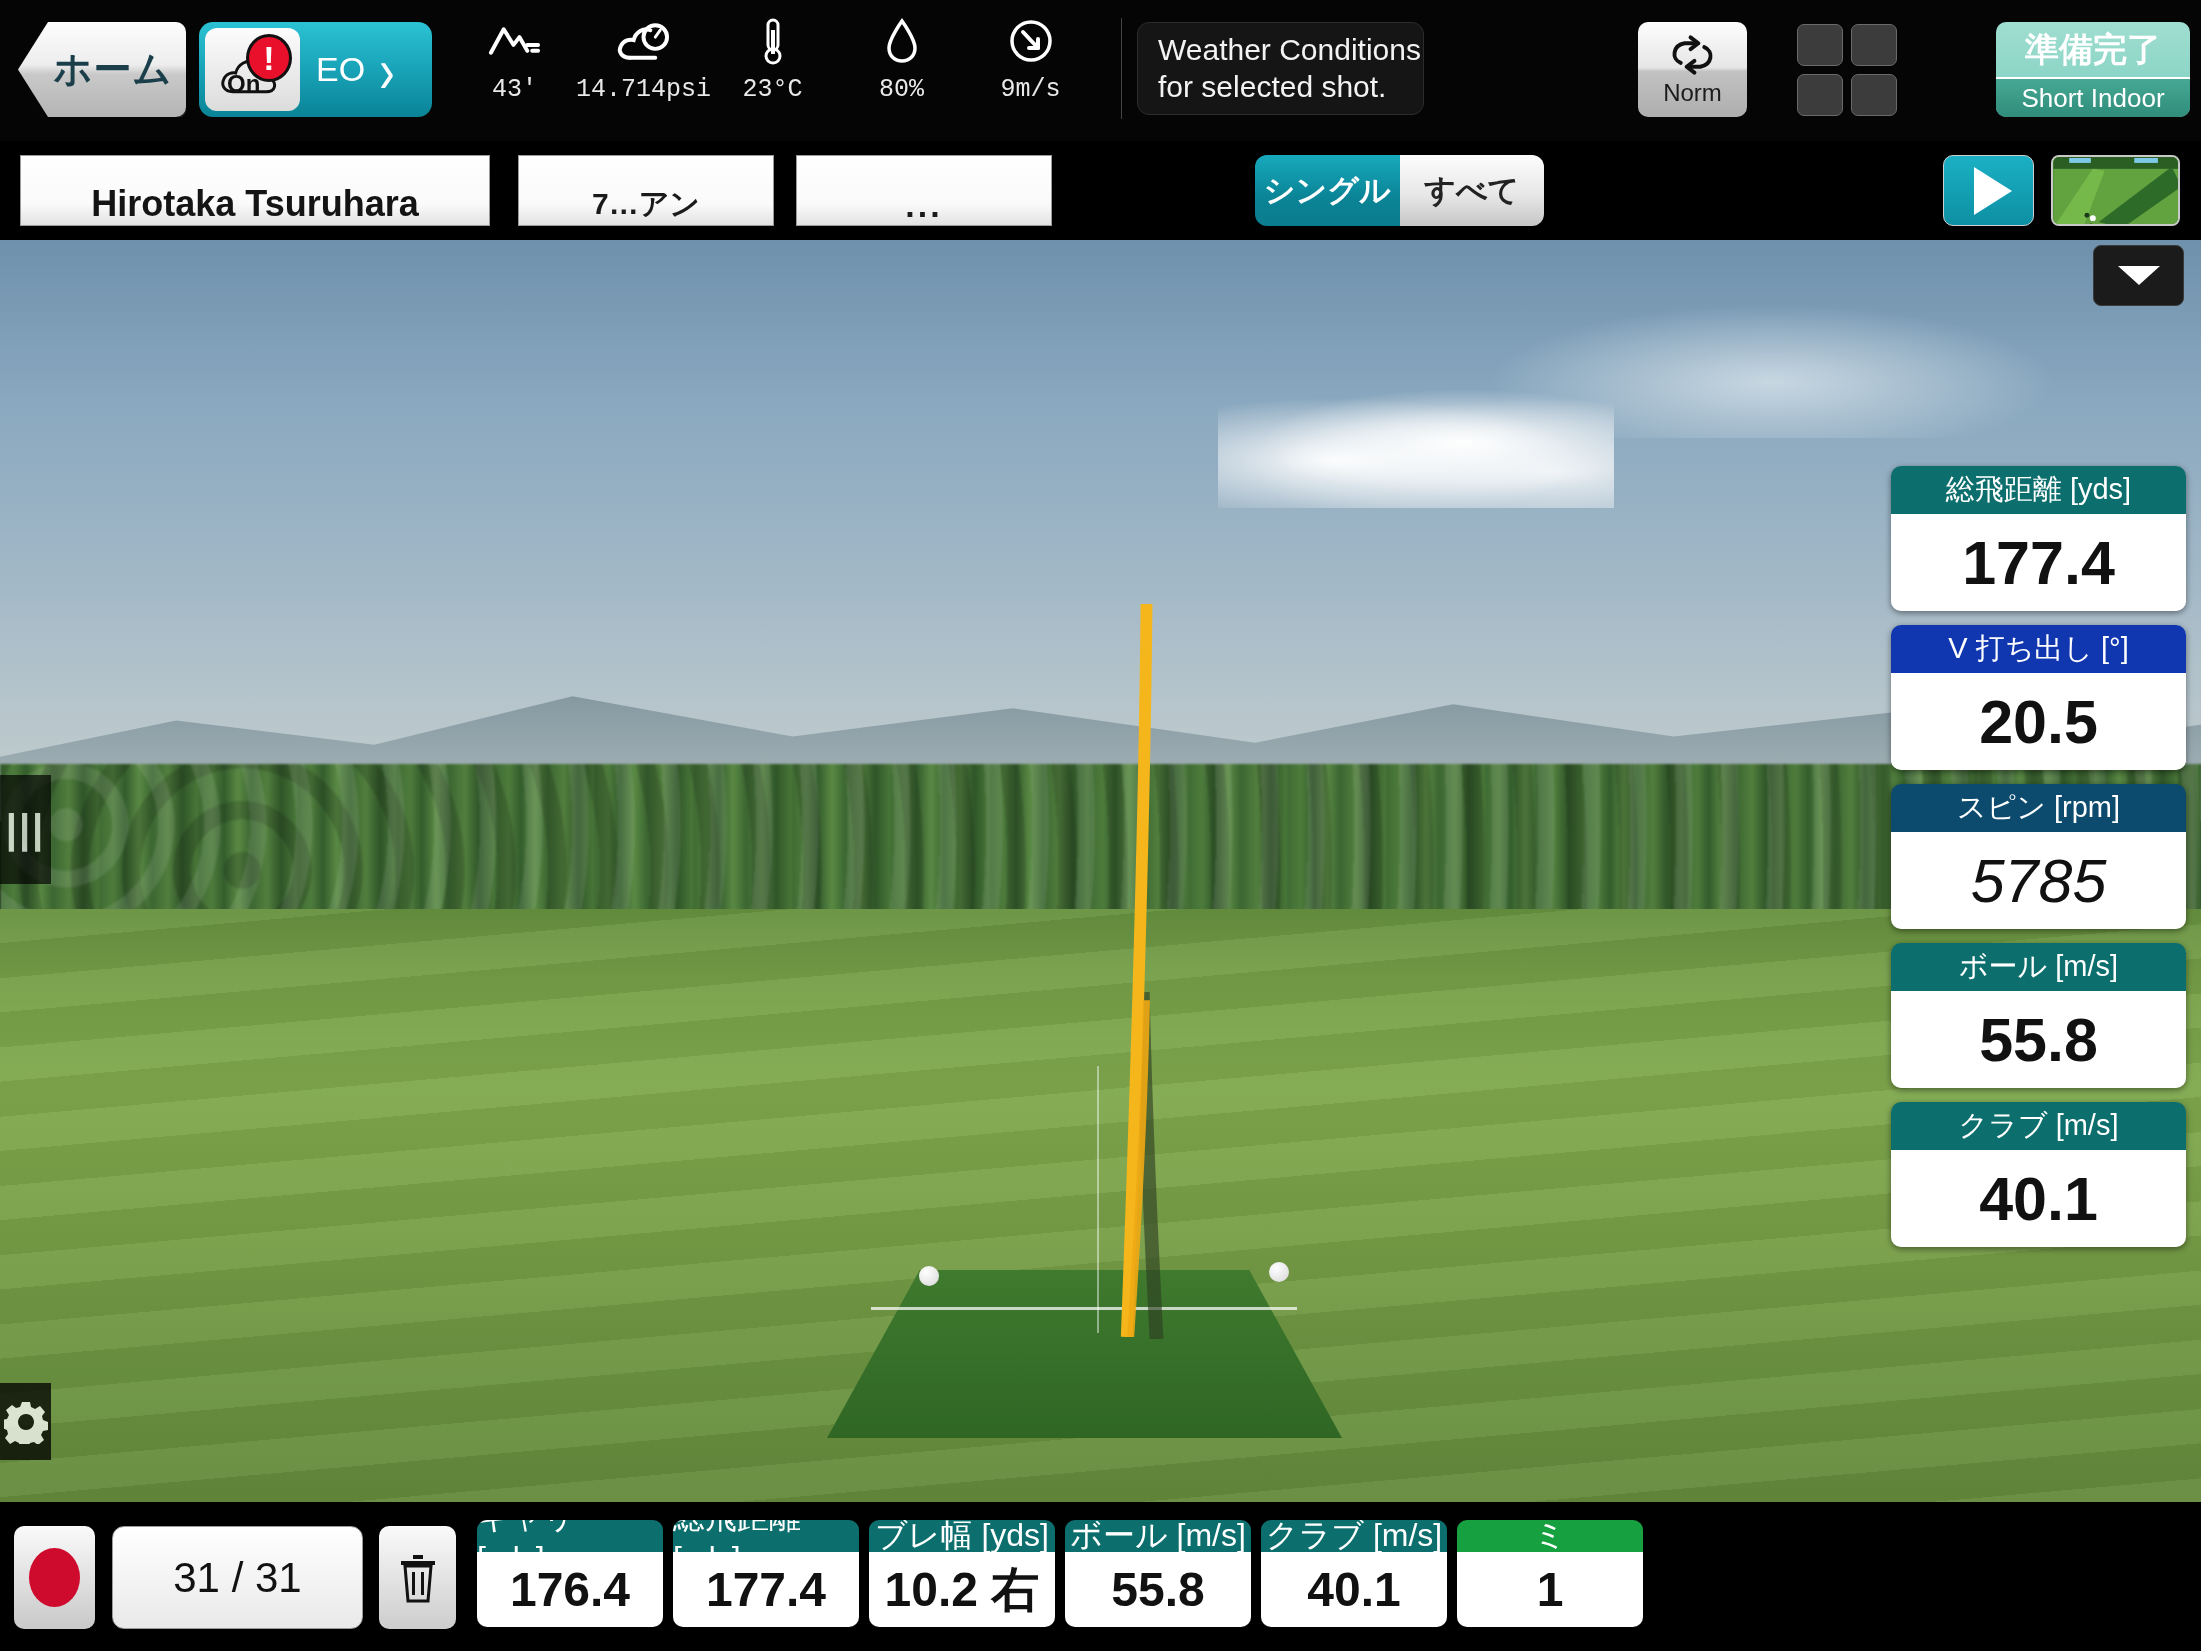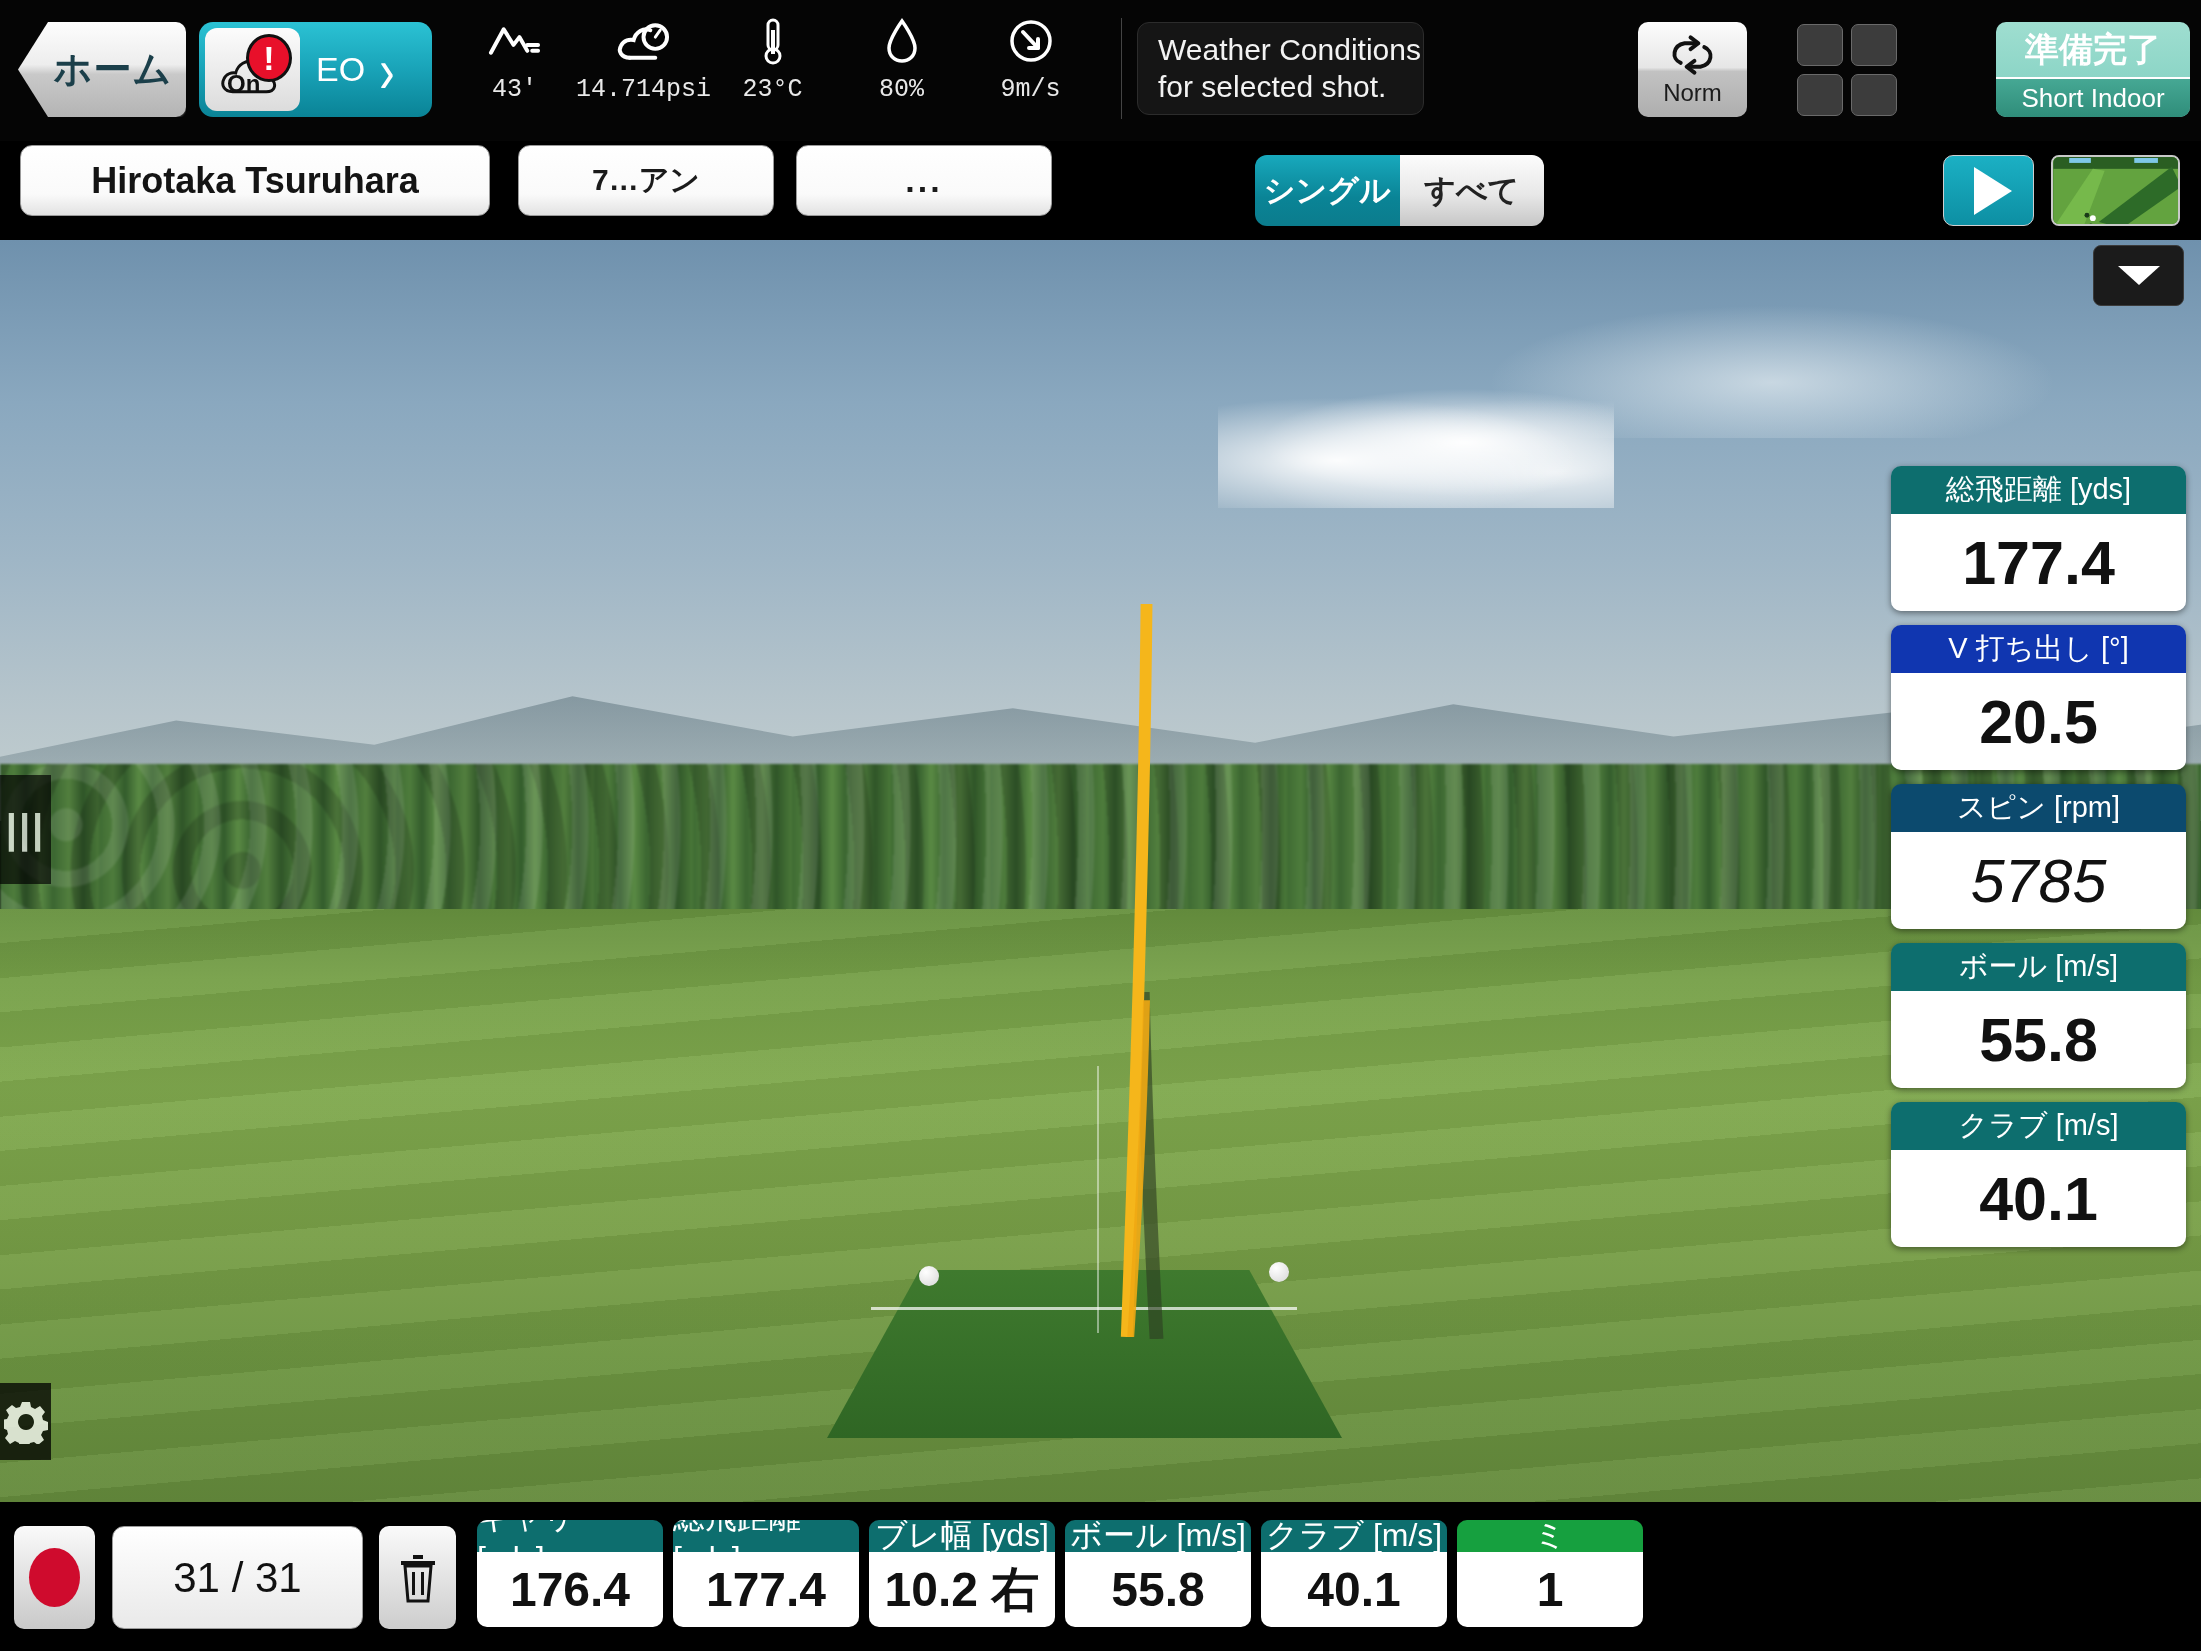--- a/index.html
+++ b/index.html
@@ -98,24 +98,24 @@
   }
   .ready-bot {
     height:38px; background: linear-gradient(to bottom,#46a894,#2f8d7a);
     display:flex; align-items:center; justify-content:center;
     font-size:26px; color:#fff;
   }
 
   
   .subbar { position:absolute; top:141px; left:0; width:2202px; height:99px; background:#000; }
   .pill {
-    position:absolute; top:4px; height:71px;
+    position:absolute; top:14px; height:71px;
     background: linear-gradient(to bottom,#ffffff 0%,#fafafa 70%,#e2e2e2 100%);
-    border-radius:12px; border:1px solid #9a9a9a;
-    display:flex; align-items:center; justify-content:center;
+    border-radius:0; border:1px solid #9a9a9a;
+    display:flex; align-items:flex-end; justify-content:center;
     box-shadow: 0 2px 3px rgba(0,0,0,.6);
   }
   #player-pill { left:20px; width:470px; }
   #player-pill span { font-size:36px; font-weight:700; color:#141414; }
   #club-pill { left:518px; width:256px; }
   #club-pill span { font-size:30px; font-weight:600; color:#1a1a1a; }
   #more-pill { left:796px; width:256px; }
   #more-pill span { font-size:34px; font-weight:600; color:#1a1a1a; letter-spacing:3px; }
 
   .segctl {

